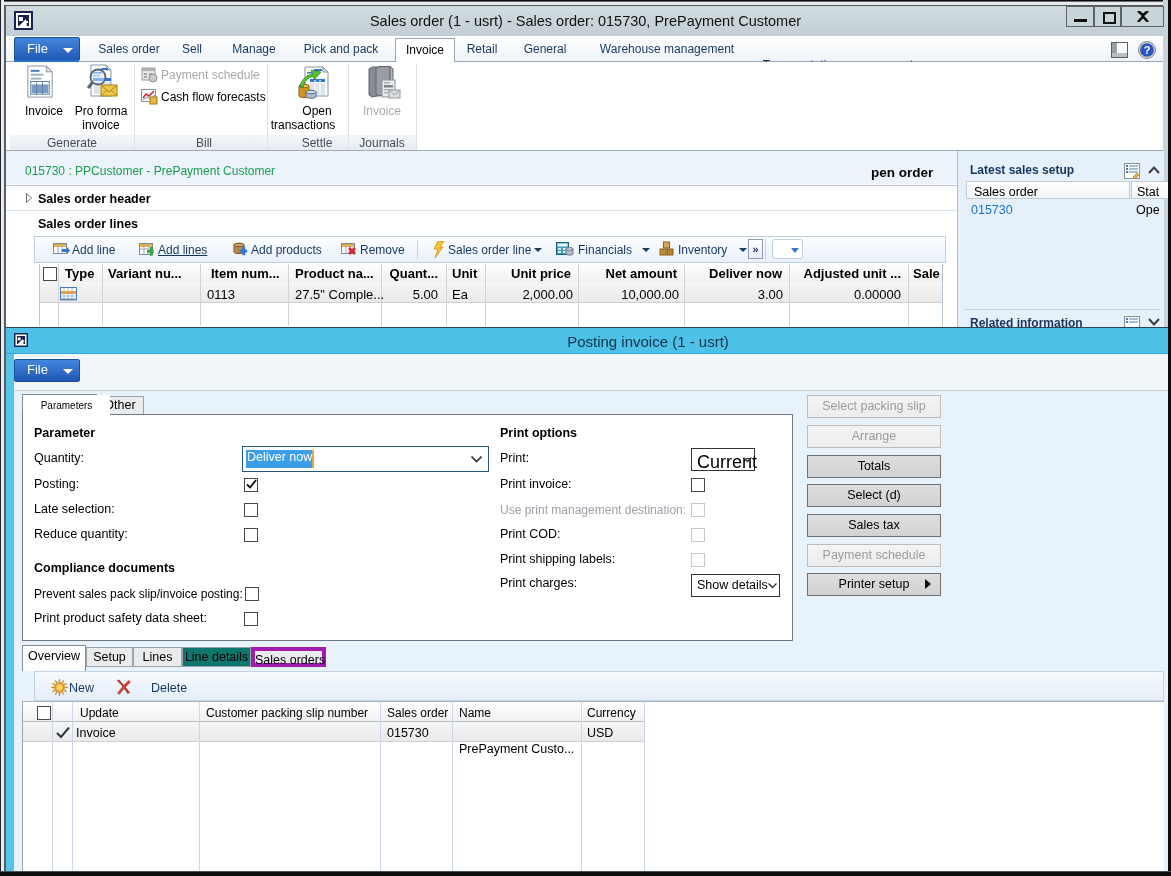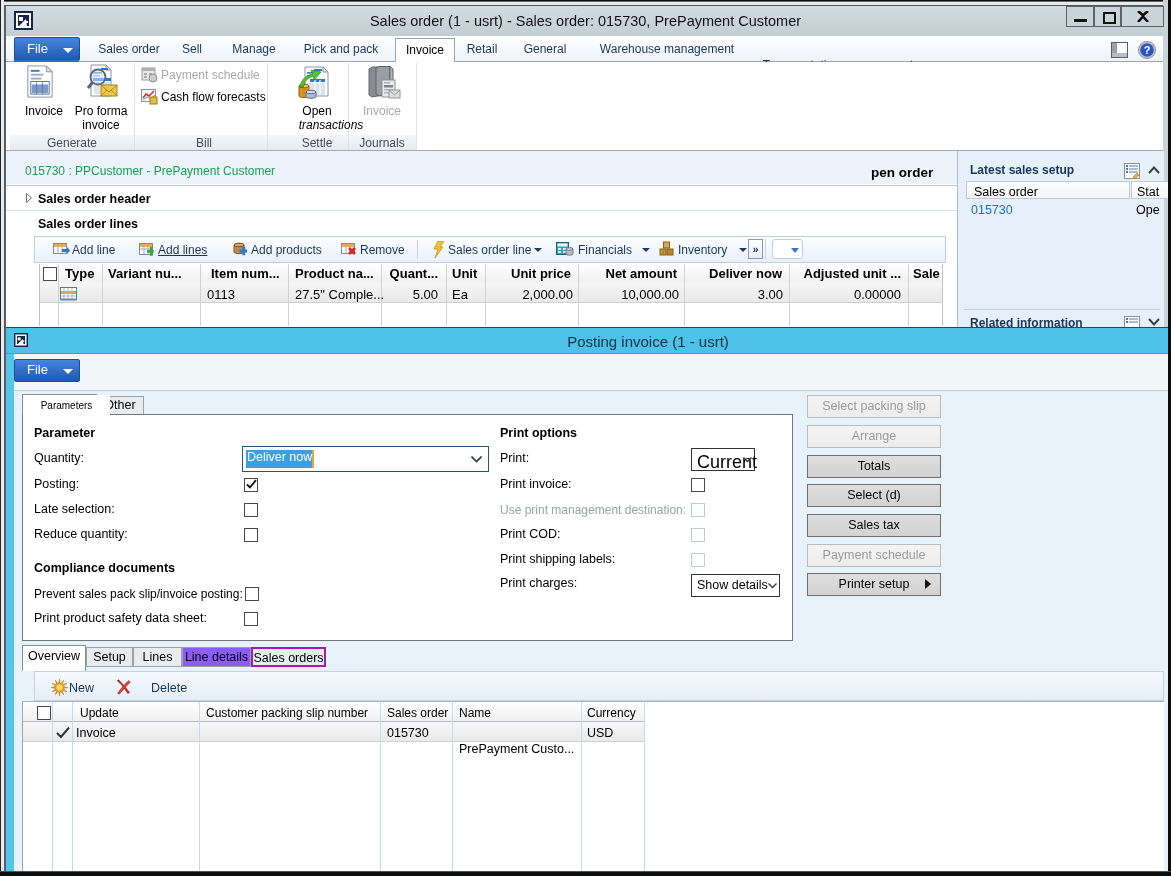--- a/index.html
+++ b/index.html
@@ -158,21 +158,21 @@
   <line x1="18" y1="14" x2="18" y2="29" stroke="#fff" stroke-width="1.2"></line>
   <line x1="23" y1="14" x2="23" y2="29" stroke="#fff" stroke-width="1.2"></line>
   <path d="M2 20 C2 18 12 18 12 20 L12 30 C12 32 2 32 2 30 Z" fill="#d89820" stroke="#8a6210"></path>
   <ellipse cx="7" cy="20" rx="5" ry="1.8" fill="#f0c860" stroke="#8a6210"></ellipse>
   <path d="M5 24 h4 M5 27 h4" stroke="#b87f15" stroke-width="0.8"></path>
   <path d="M9 26 C9 24.4 19 24.4 19 26 L19 31 C19 32.6 9 32.6 9 31 Z" fill="#aebad0" stroke="#5f6e8a"></path>
   <ellipse cx="14" cy="26" rx="5" ry="1.7" fill="#d7dfec" stroke="#5f6e8a"></ellipse>
   <path d="M3 21 C4 13 10 9 16 8 L14 4 L24 6 L17 14 L16.5 10.5 C11 11.5 7 15 6.5 21 Z" fill="#58c038" stroke="#2f8418" stroke-width="0.7"></path>
 </svg>
 <div class="a ctr f12" style="left:317px;top:104px;">Open</div>
-<div class="a ctr f12" style="left:331px;top:118px;font-style:italic;">transactions</div>
+<div class="a ctr f12" style="left:303px;top:118px;">transactions</div>
 
 <svg class="a" style="left:367px;top:66px;" width="34" height="34" viewBox="0 0 34 34">
   <path d="M2 3 L5 1 L16 1 L16 29 L5 31 L2 29 Z" fill="#888c92" stroke="#60646a"></path>
   <path d="M9 2 L12 0.5 L23 0.5 L23 28 L12 30 L9 28 Z" fill="#9a9ea4" stroke="#60646a"></path>
   <path d="M23 0.5 L26 3 L26 29 L23 28 Z" fill="#b4b8bc" stroke="#60646a"></path>
   <rect x="15" y="14" width="13" height="17" fill="#e8eaec" stroke="#8e9296"></rect>
   <rect x="17" y="16" width="6" height="1.5" fill="#a8acb0"></rect>
   <rect x="17" y="19" width="9" height="2.5" fill="#808488"></rect>
   <rect x="17" y="23" width="9" height="1.5" fill="#b0b4b8"></rect>
   <rect x="17" y="26" width="5" height="1.5" fill="#b0b4b8"></rect>
@@ -415,22 +415,22 @@
 <div class="gbtn dis" style="top:395px;">Select packing slip</div>
 <div class="gbtn dis" style="top:425px;">Arrange</div>
 <div class="gbtn" style="top:455px;">Totals</div>
 <div class="gbtn" style="top:484px;">Select (d)</div>
 <div class="gbtn" style="top:514px;">Sales tax</div>
 <div class="gbtn dis" style="top:544px;">Payment schedule</div>
 <div class="gbtn" style="top:573px;">Printer setup<span class="a" style="left:117px;top:5px;width:0;height:0;border-top:5px solid transparent;border-bottom:5px solid transparent;border-left:6px solid #111;"></span></div>
 
 <div class="a" style="left:86px;top:647px;width:47px;height:20px;background:#e9ebed;border:1px solid #9aa2aa;box-sizing:border-box;text-align:center;line-height:18px;font-size:12.5px;white-space:nowrap;">Setup</div>
 <div class="a" style="left:133px;top:647px;width:49px;height:20px;background:#e9ebed;border:1px solid #9aa2aa;box-sizing:border-box;text-align:center;line-height:18px;font-size:12.5px;white-space:nowrap;">Lines</div>
-<div class="a" style="left:182px;top:647px;width:69px;height:20px;background:#8b5cf6;border:1px solid #9aa2aa;box-sizing:border-box;text-align:center;line-height:18px;font-size:12.5px;white-space:nowrap;">Line details</div>
-<div class="a" style="left:251px;top:647px;width:75px;height:20px;background:#e9ebed;border:2px solid #a21caf;box-sizing:border-box;text-align:center;line-height:18px;font-size:12.5px;white-space:nowrap;">Sales orders</div>
+<div class="a" style="left:182px;top:647px;width:69px;height:20px;background:#0f766e;border:1px solid #9aa2aa;box-sizing:border-box;text-align:center;line-height:18px;font-size:12.5px;white-space:nowrap;">Line details</div>
+<div class="a" style="left:251px;top:647px;width:75px;height:20px;background:#e9ebed;border:4px solid #a21caf;box-sizing:border-box;text-align:center;line-height:18px;font-size:12.5px;white-space:nowrap;">Sales orders</div>
 <div class="a" style="left:22px;top:645px;width:64px;height:26px;background:#fff;border:1px solid #858f98;border-bottom:none;box-sizing:border-box;text-align:center;line-height:21px;font-size:12.5px;">Overview</div>
 
 <div class="a" style="left:34px;top:671px;width:1130px;height:30px;background:linear-gradient(#f6fafd,#e4eef8);border:1px solid #c3d3e2;box-sizing:border-box;"></div>
 <svg class="a" style="left:51px;top:679px;" width="17" height="17" viewBox="0 0 17 17">
   <path d="M8.50 0.10 L9.43 5.02 L12.70 1.23 L11.05 5.95 L15.77 4.30 L11.98 7.57 L16.90 8.50 L11.98 9.43 L15.77 12.70 L11.05 11.05 L12.70 15.77 L9.43 11.98 L8.50 16.90 L7.57 11.98 L4.30 15.77 L5.95 11.05 L1.23 12.70 L5.02 9.43 L0.10 8.50 L5.02 7.57 L1.23 4.30 L5.95 5.95 L4.30 1.23 L7.57 5.02 Z" fill="#f0a828" stroke="#b87a10" stroke-width="0.6"></path>
   <circle cx="8.5" cy="8.5" r="3" fill="#f8d868"></circle>
 </svg>
 <div class="lbl nv" style="left:69px;top:681px;">New</div>
 <svg class="a" style="left:115px;top:679px;" width="16" height="16" viewBox="0 0 16 16">
   <path d="M2.2 1.8 C6 4.5 9.5 9.5 12.8 14.6 L14.6 13.4 C10.5 8.5 7 4 3.8 0.8 Z" fill="#c03028" stroke="#8a1a12" stroke-width="0.5"></path>

